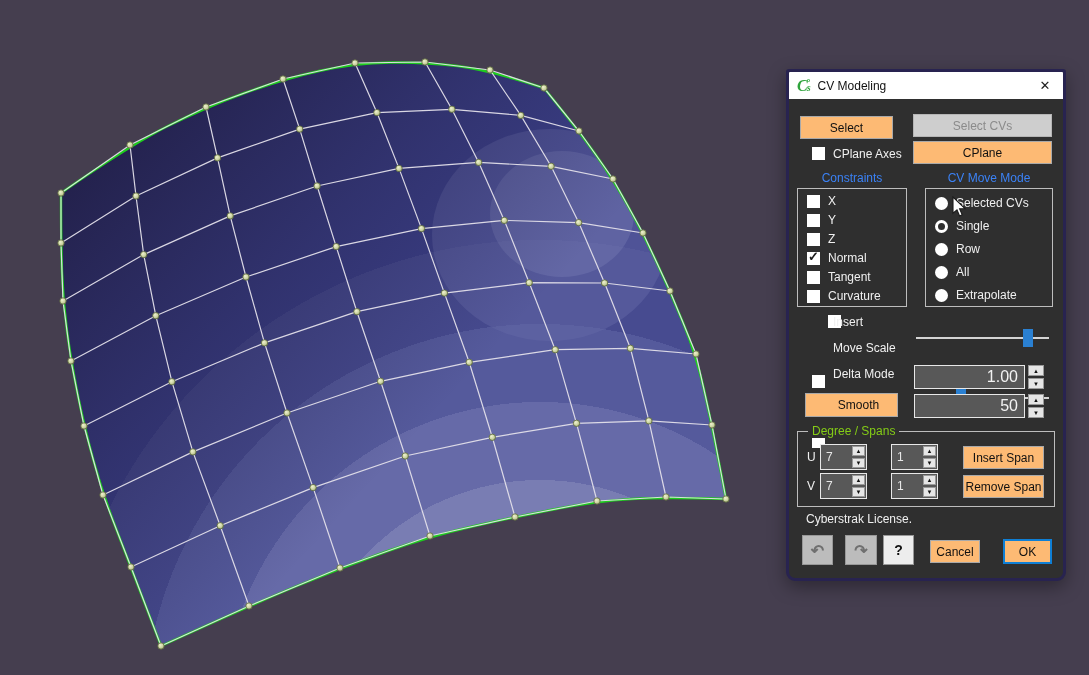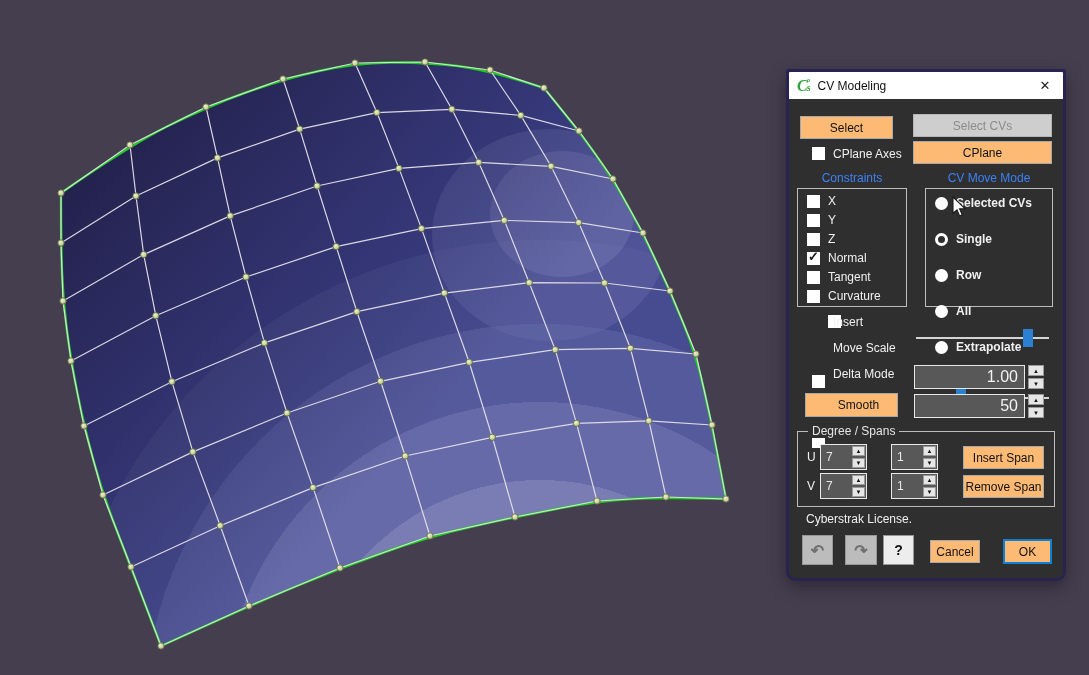--- a/index.html
+++ b/index.html
@@ -42,21 +42,21 @@
   .btn.focus{border:2px solid #0f7fd5;}
 
   .cb{width:13px;height:13px;background:#fff;display:inline-block;position:relative;flex:none;cursor:pointer;}
   .cb.on::after{content:"\2713";position:absolute;left:1px;top:-3px;color:#1c1c1c;font-size:13px;font-weight:bold;}
   .rb{width:13px;height:13px;border-radius:50%;background:#fff;display:inline-block;flex:none;box-sizing:border-box;cursor:pointer;}
   .rb.on{background:#2f2f2f;border:3px solid #fff;}
 
   .groupbox{border:1px solid #bdbdbd;}
   .gtitle{text-align:center;color:#3b82f6;}
   .rows{display:flex;flex-direction:column;padding:5px 0 0 9px;gap:5px;}
-  .rows.radios{padding-top:7px;gap:22px;font-weight:bold;}
+  .rows.radios{padding-top:7px;gap:9px;}
   .row{display:flex;align-items:center;gap:8px;height:14px;}
   .lbl{white-space:nowrap;}
 
   .slider{position:relative;height:18px;}
   .slider .track{position:absolute;left:0;right:0;top:8px;height:2px;background:#d4d4d4;}
   .slider .thumb{position:absolute;top:0;width:10px;height:18px;background:#2a80d2;cursor:pointer;}
 
   .field{
     background:#585858;border:1px solid #e8e8e8;color:#f2f2f2;
     display:flex;align-items:center;justify-content:flex-end;padding:0 6px;font-size:16px;
@@ -64,21 +64,21 @@
   .spin{display:flex;flex-direction:column;justify-content:space-between;}
   .spin .sb{flex:none;height:11px;width:100%;background:#e6e6e6;border:1px solid #9a9a9a;
     display:flex;align-items:center;justify-content:center;font-size:6px;color:#111;
     box-sizing:border-box;cursor:pointer;}
   .spinctl{display:flex;border:1px solid #e8e8e8;background:#585858;}
   .spinctl .sval{width:29px;color:#e8e8e8;display:flex;align-items:center;padding-left:5px;font-size:12px;}
   .spinctl .spin{width:15px;padding:1px;gap:1px;background:#585858;}
   .spinctl .sb{height:10px;}
 
   .fieldset{border:1px solid #bdbdbd;}
-  .legend{position:absolute;top:-8px;left:10px;background:#2f2f2f;padding:0 4px;color:#e5e5e5;}
+  .legend{position:absolute;top:-8px;left:10px;background:#2f2f2f;padding:0 4px;color:#84cc16;}
 
   .toolbtn{background:#bcbcbc;border:1px solid #989898;color:#6f6f6f;
     display:flex;align-items:center;justify-content:center;font-size:16px;font-weight:bold;cursor:pointer;}
   .toolbtn.light{background:#ededed;color:#111;font-size:14px;}
 </style>
 </head>
 <body>
 
 <div class="stage">
   <svg id="viewport-svg" width="1089" height="675">

